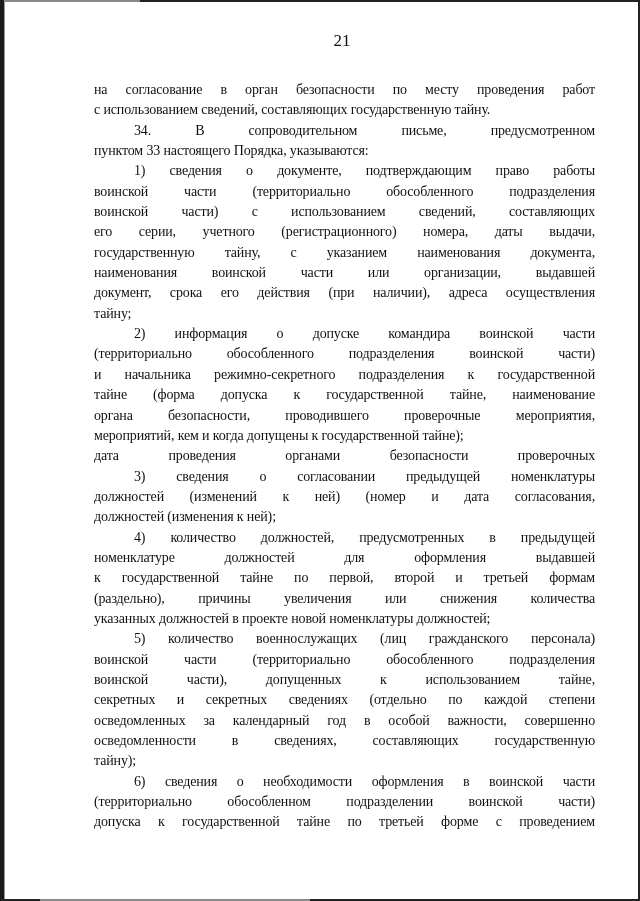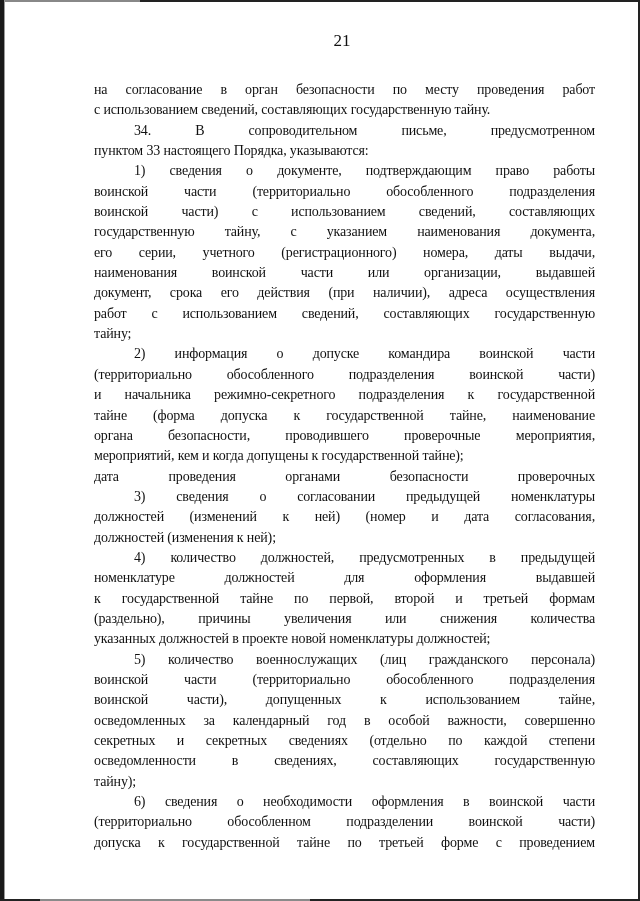--- a/index.html
+++ b/index.html
@@ -103,44 +103,43 @@
 <div class="page-number">21</div>
 
 <div class="text-block">
   <span class="line">на согласование в орган безопасности по месту проведения работ</span>
   <span class="line last">с использованием сведений, составляющих государственную тайну.</span>
   <span class="line indent">34. В сопроводительном письме, предусмотренном</span>
   <span class="line last">пунктом 33 настоящего Порядка, указываются:</span>
   <span class="line indent">1) сведения о документе, подтверждающим право работы</span>
   <span class="line">воинской части (территориально обособленного подразделения</span>
   <span class="line">воинской части) с использованием сведений, составляющих</span>
+  <span class="line">его серии, учетного (регистрационного) номера, даты выдачи,</span>
   <span class="line">государственную тайну, с указанием наименования документа,</span>
-  <span class="line">его серии, учетного (регистрационного) номера, даты выдачи,</span>
   <span class="line">наименования воинской части или организации, выдавшей</span>
   <span class="line">документ, срока его действия (при наличии), адреса осуществления</span>
-  <span class="line">работ с использованием сведений, составляющих государственную</span>
   <span class="line last">тайну;</span>
   <span class="line indent">2) информация о допуске командира воинской части</span>
   <span class="line">(территориально обособленного подразделения воинской части)</span>
   <span class="line">и начальника режимно-секретного подразделения к государственной</span>
   <span class="line">тайне (форма допуска к государственной тайне, наименование</span>
   <span class="line">органа безопасности, проводившего проверочные мероприятия,</span>
   <span class="line last">мероприятий, кем и когда допущены к государственной тайне);</span>
   <span class="line">дата проведения органами безопасности проверочных</span>
   <span class="line indent">3) сведения о согласовании предыдущей номенклатуры</span>
   <span class="line">должностей (изменений к ней) (номер и дата согласования,</span>
   <span class="line last">должностей (изменения к ней);</span>
   <span class="line indent">4) количество должностей, предусмотренных в предыдущей</span>
   <span class="line">номенклатуре должностей для оформления выдавшей</span>
   <span class="line">к государственной тайне по первой, второй и третьей формам</span>
   <span class="line">(раздельно), причины увеличения или снижения количества</span>
   <span class="line last">указанных должностей в проекте новой номенклатуры должностей;</span>
   <span class="line indent">5) количество военнослужащих (лиц гражданского персонала)</span>
   <span class="line">воинской части (территориально обособленного подразделения</span>
   <span class="line">воинской части), допущенных к использованием тайне,</span>
+  <span class="line">секретных и секретных сведениях (отдельно по каждой степени</span>
   <span class="line">осведомленных за календарный год в особой важности, совершенно</span>
-  <span class="line">секретных и секретных сведениях (отдельно по каждой степени</span>
   <span class="line">осведомленности в сведениях, составляющих государственную</span>
   <span class="line last">тайну);</span>
   <span class="line indent">6) сведения о необходимости оформления в воинской части</span>
   <span class="line">(территориально обособленном подразделении воинской части)</span>
   <span class="line">допуска к государственной тайне по третьей форме с проведением</span>
 </div>
 
 </body></html>

